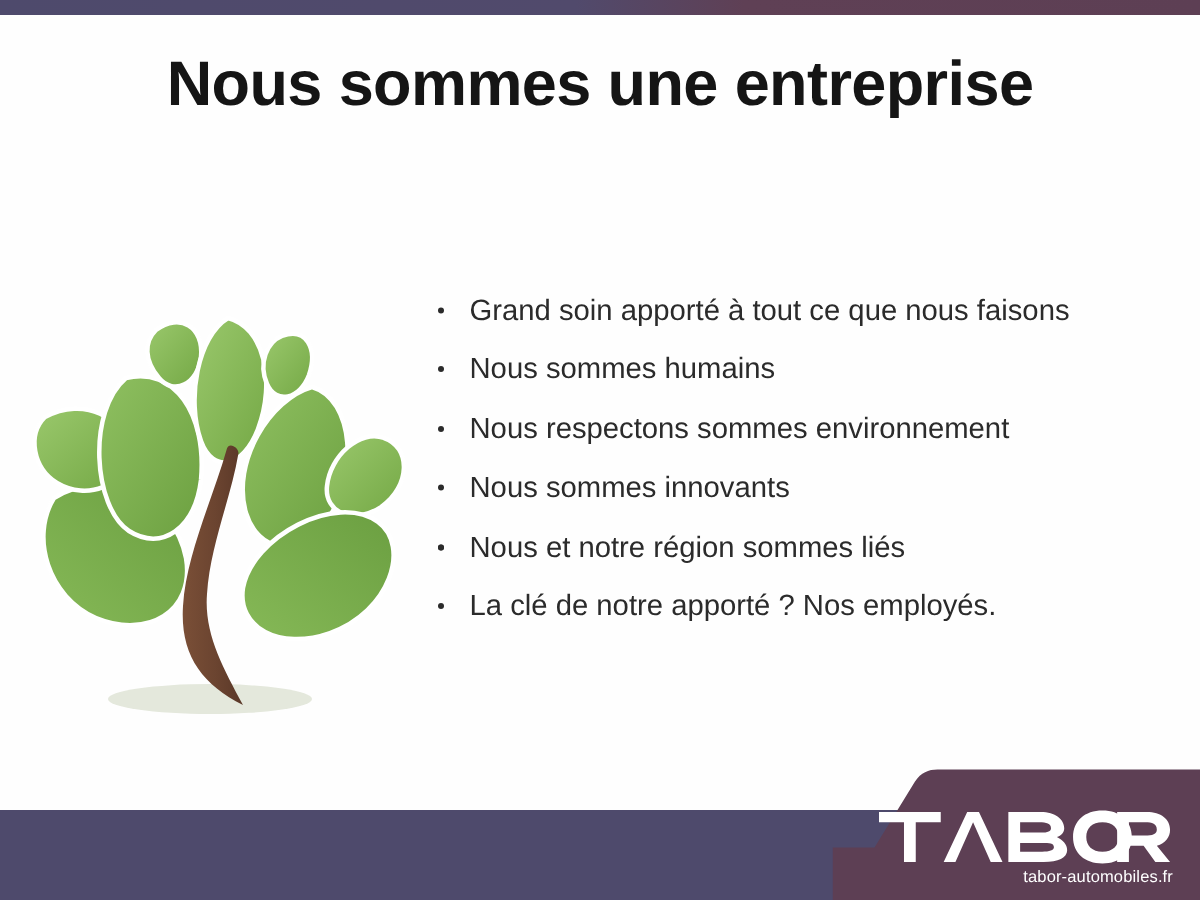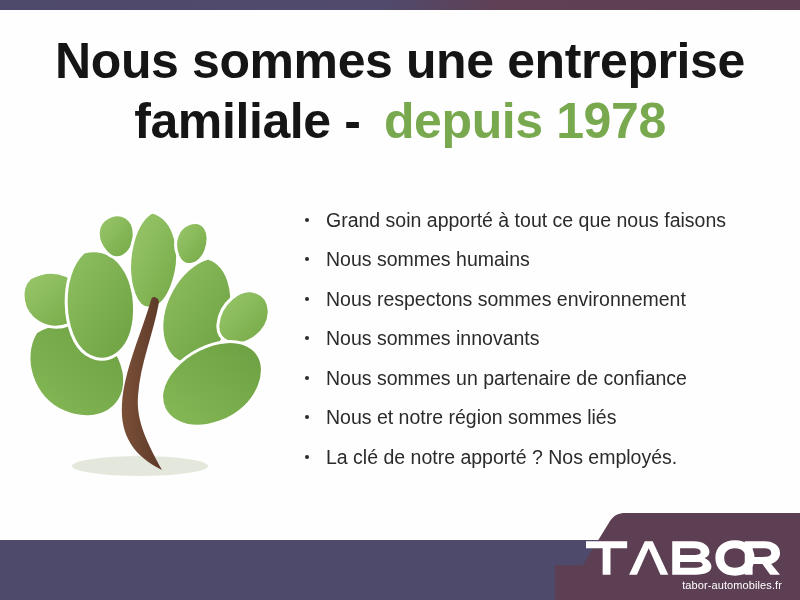--- a/index.html
+++ b/index.html
@@ -40,21 +40,21 @@
     position: absolute;
     top: 32px;
     left: 0;
     width: 800px;
     text-align: center;
     line-height: 1.16;
     letter-spacing: -0.4px;
   }
   .heading-line {
     display: block;
-    font-size: 50px;
+    font-size: 42px;
     font-weight: bold;
     color: #151515;
     white-space: nowrap;
   }
   .heading-line.line2 {
     margin-top: 2px;
   }
   .accent {
     color: #79a94f;
   }
@@ -76,21 +76,21 @@
     width: 272px;
     height: 312px;
   }
 
   
   .bullet-list {
     position: absolute;
     left: 282px;
     top: 190px;
     width: 500px;
-    margin: 18px;
+    margin: 5px;
     padding: 0;
     list-style: none;
   }
   .bullet-item {
     position: relative;
     padding-left: 26px;
     margin: 0 0 14.5px 0;
     font-size: 19.5px;
     color: #2b2b2b;
     line-height: 1.28;
@@ -157,25 +157,20 @@
 </style>
 </head>
 <body>
 
 <div id="slide">
 
   <div class="top-strip"></div>
 
   <div class="heading">
     <span class="heading-line line1">Nous sommes une entreprise</span>
-    <span class="heading-line line2">
-      <span>familiale</span>
-      <span class="dash">-</span>
-      <span class="accent">depuis 1978</span>
-    </span>
   </div>
 
   <div class="tree-figure">
     <svg viewBox="0 0 272 312" xmlns="http://www.w3.org/2000/svg">
       <defs>
         <linearGradient id="lg1" x1="0" y1="0" x2="1" y2="1">
           <stop offset="0" stop-color="#9ac86c"></stop>
           <stop offset="1" stop-color="#74a845"></stop>
         </linearGradient>
         <linearGradient id="lg2" x1="0" y1="0" x2="1" y2="1">
@@ -229,21 +224,20 @@
     <li class="bullet-item">
       <span class="bullet-dot"></span>
       <span>Nous respectons sommes environnement</span>
     </li>
     <li class="bullet-item">
       <span class="bullet-dot"></span>
       <span>Nous sommes innovants</span>
     </li>
     <li class="bullet-item">
       <span class="bullet-dot"></span>
-      <span>Nous sommes un partenaire de confiance</span>
     </li>
     <li class="bullet-item">
       <span class="bullet-dot"></span>
       <span>Nous et notre région sommes liés</span>
     </li>
     <li class="bullet-item">
       <span class="bullet-dot"></span>
       <span>La clé de notre apporté ? Nos employés.</span>
     </li>
   </ul>

